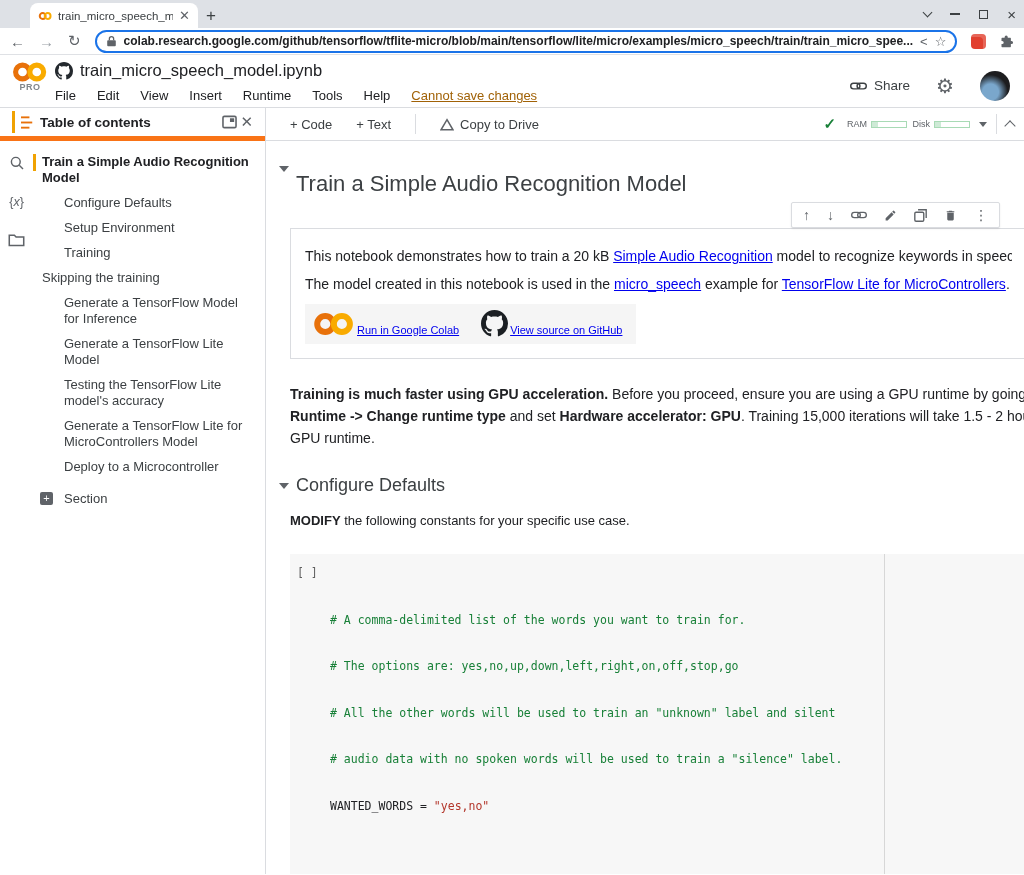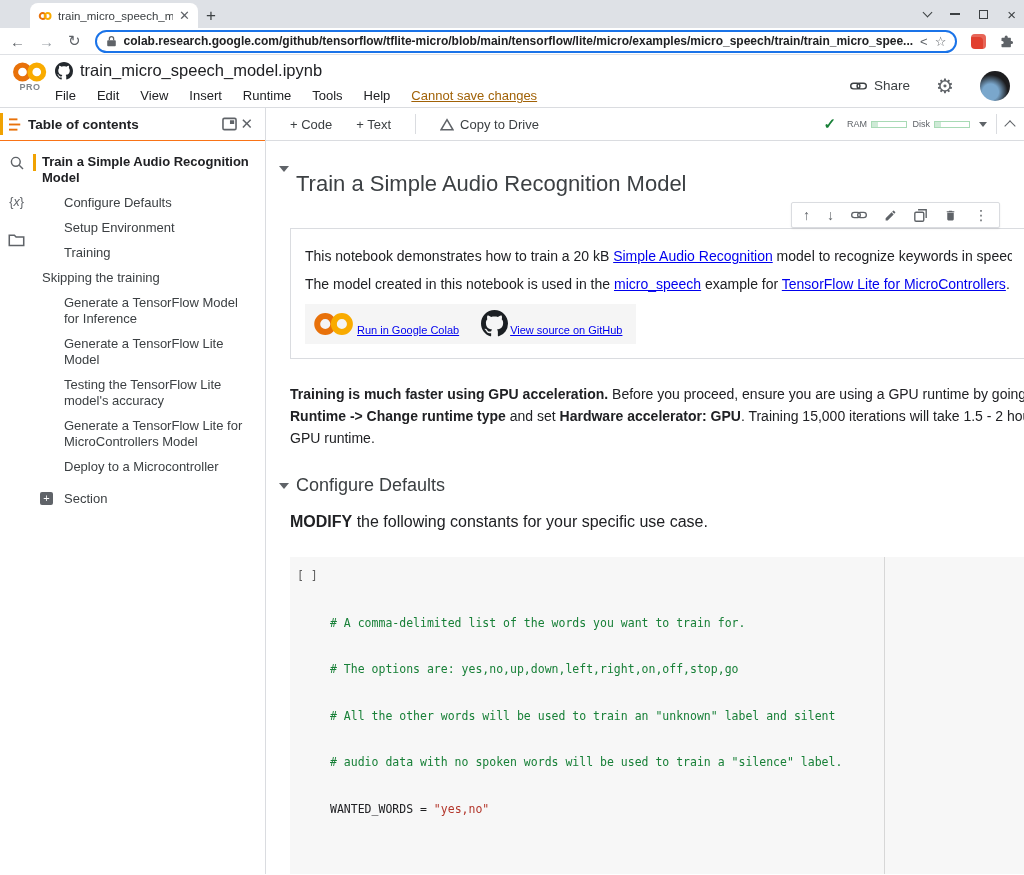--- a/index.html
+++ b/index.html
@@ -44,21 +44,21 @@
   .save-status { color:#a16207; text-decoration:underline; }
   .hright { position:absolute; right:14px; top:4px; height:53px; display:flex; align-items:center; gap:26px; }
   .share { display:flex; align-items:center; gap:7px; font-size:13.5px; color:#3c4043; }
   .gear { font-size:20px; color:#5f6368; }
   .avatar-lg { width:30px; height:30px; border-radius:50%;
                background:radial-gradient(circle at 35% 70%, #7aa7cc 0 28%, #1d1d1f 60%); }
 
   
   .workspace { display:flex; height:766px; }
   .sidebar { width:266px; border-right:1px solid #dadce0; display:flex; flex-direction:column; }
-  .sb-head { height:33px; border-bottom:1px solid #f97316; display:flex; align-items:center; gap:3px; padding-right:12px; position:relative; }
+  .sb-head { height:33px; border-bottom:5px solid #f97316; display:flex; align-items:center; gap:3px; padding-right:12px; position:relative;padding-left:12px; }
   .sb-accent { width:3px; height:22px; background:var(--tocbar); margin-right:2px; }
   .sb-title { font-size:13.5px; font-weight:700; color:#202124; flex:1; }
   .sb-head .ic { color:#5f6368; display:flex; }
   .sb-body { flex:1; display:flex; }
   .rail { width:33px; padding-top:14px; display:flex; flex-direction:column; align-items:center; gap:24px; color:#5f6368; }
   .rail .vx { font-size:12.5px; color:#5f6368; }
   .toc { flex:1; padding-top:13px; font-size:13px; color:#3c4043; }
   .toc-item { margin-bottom:9px; line-height:16px; padding-left:9px; padding-right:10px; position:relative; }
   .toc-item.lvl2 { padding-left:31px; }
   .toc-item.active { font-weight:700; color:#202124; }
@@ -99,21 +99,21 @@
   .cell-toolbar .ci { font-size:14px; display:flex; align-items:center; }
   .mdp { font-size:14px; line-height:20px; margin:8px 0; white-space:nowrap; overflow:hidden; }
   .link { color:var(--link); text-decoration:underline; cursor:pointer; }
   .b { font-weight:700; }
   .badges { display:flex; margin:10px 0 4px; width:fit-content; }
   .badge { background:#f5f5f5; display:flex; align-items:flex-end; gap:2px; padding:6px 14px 7px 8px; }
   .badge .blink { font-size:11px; margin-bottom:1px; }
 
   .gpu-note { margin:24px 0 0 11px; font-size:14px; line-height:22px; }
   .gpu-note div { white-space:nowrap; }
-  .modify { margin:17px 0 0 11px; font-size:16px; }
+  .modify { margin:17px 0 0 11px; font-size:13px; }
 
   .code-cell { margin:26px 0 0 11px; margin-right:-3px; background:#f7f7f7; display:flex;
                padding:12px 0 14px; }
   .gutter { width:40px; flex:0 0 40px; padding-left:7px; font-family:"DejaVu Sans Mono",monospace;
             font-size:11.5px; color:#616161; }
   .codebox { flex:1; position:relative; font-family:"DejaVu Sans Mono",monospace;
              font-size:11.5px; line-height:15.5px; white-space:pre; }
   .ruler { position:absolute; left:554px; top:-12px; bottom:-14px; border-left:1px solid #d7d7d7; }
   .codeline { height:15.5px; }
   .com { color:var(--comment); }

